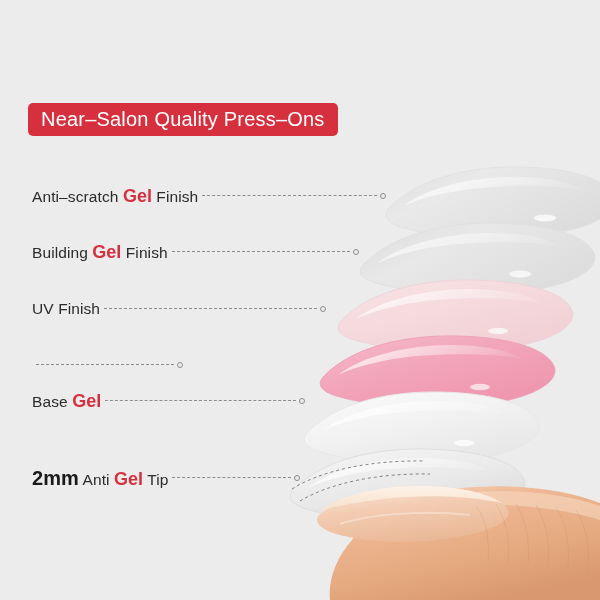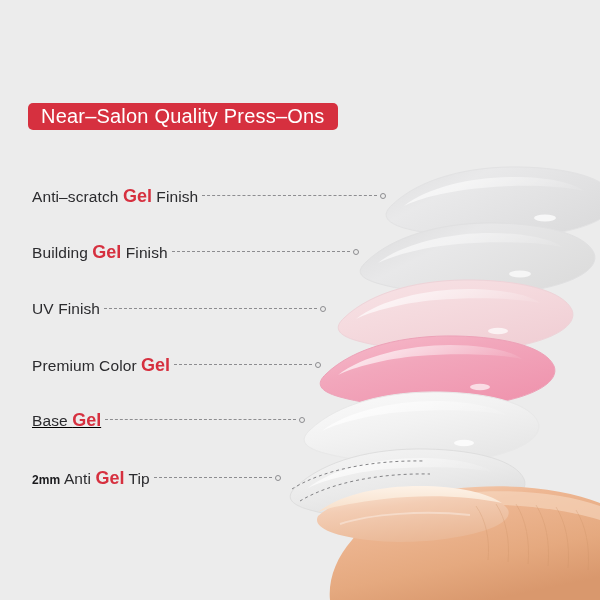--- a/index.html
+++ b/index.html
@@ -29,21 +29,21 @@
     font-size: 33px;
     font-weight: 500;
     letter-spacing: 0.6px;
     color: #17171a;
     white-space: nowrap;
   }
   #subhead-badge {
     position: absolute;
     left: 28px;
     top: 103px;
-    height: 27px;
+    height: 33px;
     padding: 0 13px;
     border-radius: 5px;
     background: #d6303f;
     display: flex;
     align-items: center;
     white-space: nowrap;
   }
   #subhead-badge .txt {
     color: #ffffff;
     font-size: 20px;
@@ -82,21 +82,21 @@
   }
   .callout .label .hl {
     color: #d6303f;
     font-weight: 700;
     font-size: 18px;
     letter-spacing: 0;
   }
   .callout .label .strong {
     color: #1a1a1d;
     font-weight: 700;
-    font-size: 12px;
+    font-size: 20px;
   }
   .callout .leader {
     position: relative;
     height: 1px;
     margin-left: 4px;
     flex: none;
     border-top: 1px dashed #8d8d90;
   }
   .callout .dot {
     position: absolute;
@@ -265,26 +265,25 @@
           <span class="dot"></span>
         </span>
       </div>
       <div class="callout" style="top: 298px;">
         <span class="label"><span>UV Finish</span></span>
         <span class="leader" style="width: 212.734px;">
           <span class="dot"></span>
         </span>
       </div>
       <div class="callout" style="top: 354px;">
-        <span class="label"><span>Premium Color </span><span class="hl">Gel</span></span>
         <span class="leader" style="width: 137.953px;">
           <span class="dot"></span>
         </span>
       </div>
-      <div class="callout" style="top: 409px; text-decoration: underline;">
+      <div class="callout" style="top: 390px;">
         <span class="label"><span>Base </span><span class="hl">Gel</span></span>
         <span class="leader" style="width: 191.172px;">
           <span class="dot"></span>
         </span>
       </div>
       <div class="callout" style="top: 467px;">
         <span class="label"><span class="strong">2mm</span><span> Anti </span><span class="hl">Gel</span><span> Tip</span></span>
         <span class="leader" style="width: 118.375px;">
           <span class="dot"></span>
         </span>

